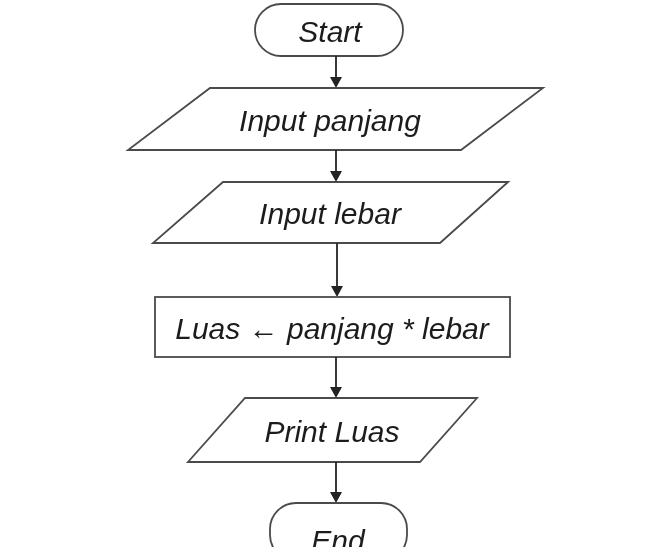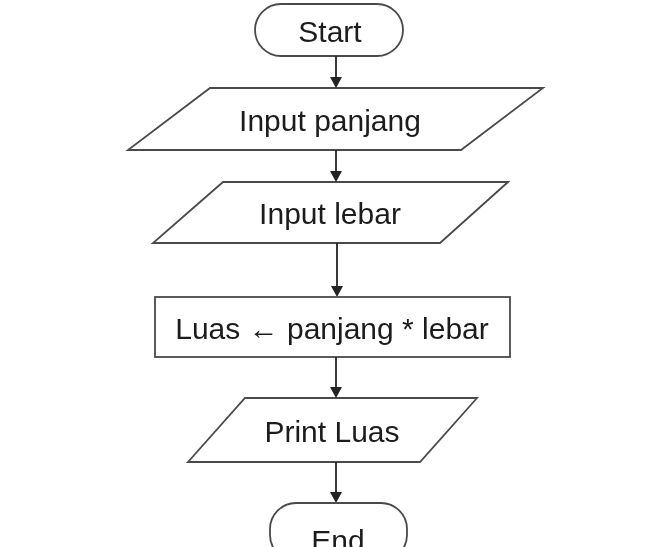--- a/index.html
+++ b/index.html
@@ -7,20 +7,21 @@
     padding: 0;
     background: var(--background, #ffffff);
   }
   .stage {
     position: relative;
     width: 660px;
     height: 547px;
     overflow: hidden;
     background: var(--background, #ffffff);
     font-family: "Liberation Sans", sans-serif;
+    font-style: italic;
   }
   svg { display: block; }
   .shape {
     fill: var(--fill, #ffffff);
     stroke: var(--outline, #4a4a4a);
     stroke-width: 1.8;
   }
   .edge-line {
     stroke: var(--arrow, #2e2e2e);
     stroke-width: 1.8;

